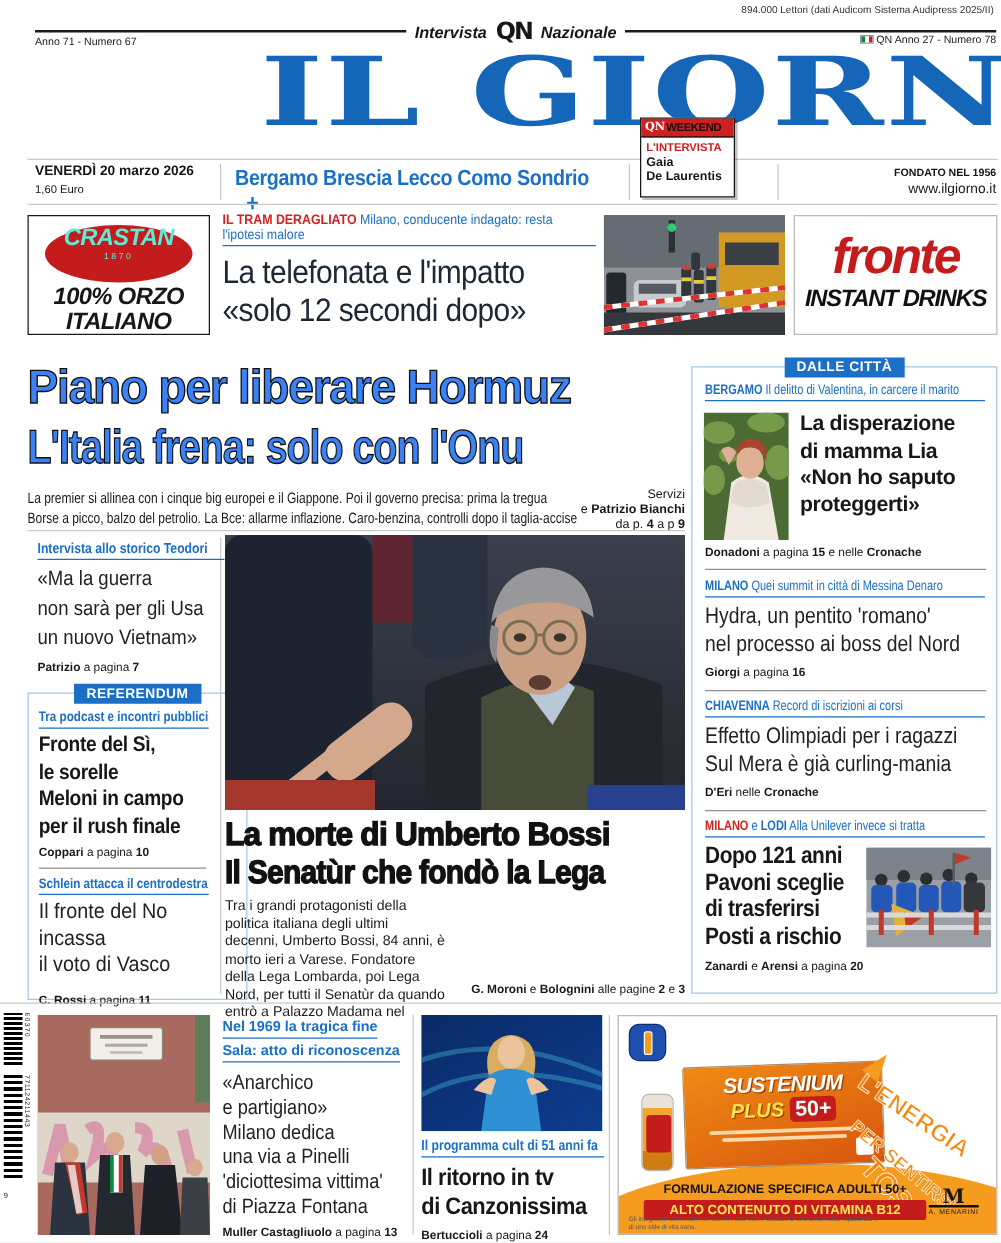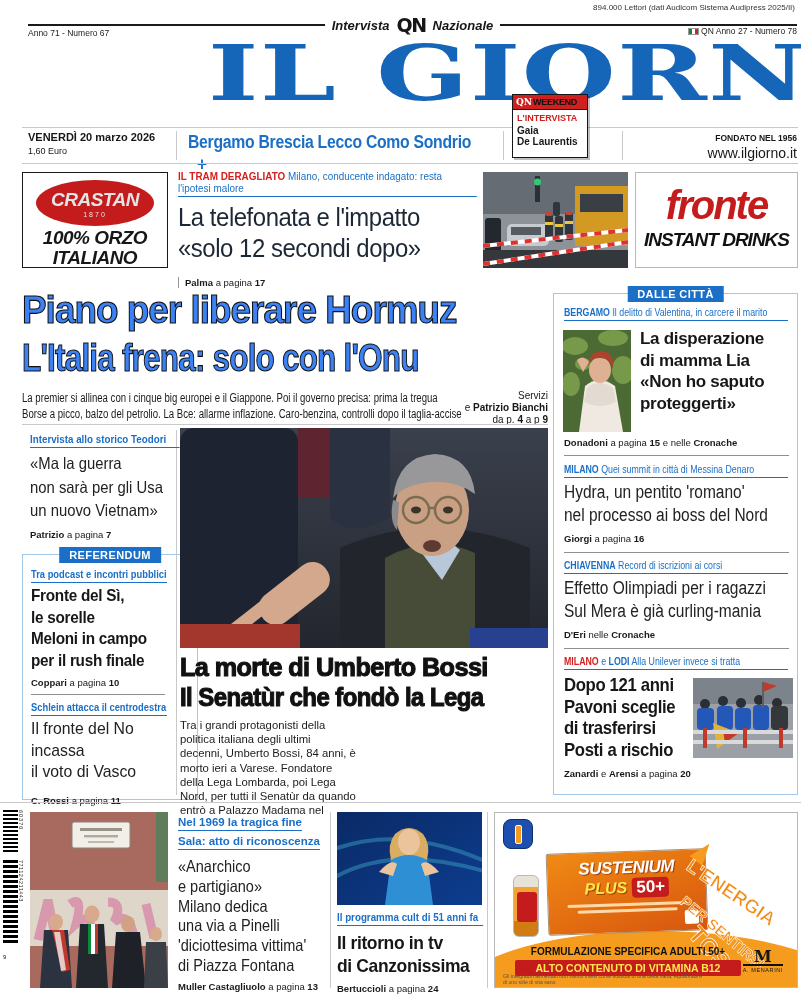--- a/index.html
+++ b/index.html
@@ -69,39 +69,38 @@
   <div class="abs vline" style="top:131px;left:622px;height:29px;"></div>
   <div class="abs" style="top:131px;left:28px;font-size:11px;font-weight:700;">VENERDÌ 20 marzo 2026</div>
   <div class="abs" style="top:146px;left:28px;font-size:9px;">1,60 Euro</div>
   <div class="abs" style="top:132px;left:188px;width:330px;">
     <span class="sx sx90" style="display:inline-block;font-size:17.5px;font-weight:700;color:var(--blue);letter-spacing:-.3px;">
       <span>Bergamo Brescia Lecco Como Sondrio</span>
       <span style="margin-left:10px;font-size:19px;">+</span>
     </span>
   </div>
   <div class="abs" style="top:133px;right:4px;text-align:right;font-size:8.5px;font-weight:700;">FONDATO NEL 1956</div>
-  <div class="abs" style="top:145px;right:4px;text-align:right;font-size:14px;">www.ilgiorno.it</div>
+  <div class="abs" style="top:145px;right:4px;text-align:right;font-size:11px;">www.ilgiorno.it</div>
   <div class="abs hline" style="top:163px;left:22px;right:3px;"></div>
 
   <div class="abs" style="left:22px;top:172px;width:146px;height:96px;border:1.5px solid #1a1a1a;text-align:center;">
-    <div style="margin:7px auto 2px;width:118px;height:46px;background:#c41c1c;border-radius:50%;color:#e5e5e5;display:flex;flex-direction:column;align-items:center;justify-content:center;">
+    <div style="margin:7px auto 2px;width:118px;height:46px;background:#c41c1c;border-radius:50%;color:#5eead4;display:flex;flex-direction:column;align-items:center;">
       <span style="font-weight:700;font-style:italic;font-size:19px;letter-spacing:-.5px;">CRASTAN</span>
       <span style="font-size:7px;letter-spacing:2px;">1870</span>
     </div>
     <div style="font-style:italic;font-weight:700;font-size:19px;letter-spacing:-.5px;line-height:20px;">
       <div>100% ORZO</div>
       <div>ITALIANO</div>
     </div>
   </div>
 
   <div class="abs" style="left:178px;top:170px;width:332px;">
     <div class="kseg sx sx90 ml" style="width:332px;font-size:11px;"><span style="font-weight: 700; color: rgb(214, 32, 31);">IL TRAM DERAGLIATO </span><span>Milano, conducente indagato: resta l'ipotesi malore</span></div>
     <div class="sx sx92 ml" style="margin-top:5px;font-size:26px;line-height:31px;color:#1d2835;letter-spacing:-.5px;width:330px;">La telefonata e l'impatto
 «solo 12 secondi dopo»</div>
-    <div class="by ml" style="margin-top:13px;border-left:1px solid #999;padding-left:6px;"><span style="font-weight: 700;">Palma</span><span> a pagina </span><span style="font-weight: 700;">17</span></div>
   </div>
 
   <div class="abs" style="left:483px;top:172px;width:145px;height:96px;">
     <svg width="145" height="96" viewBox="0 0 145 96">
       <rect width="145" height="96" fill="#8d9298"></rect>
       <rect width="145" height="42" fill="#666c73"></rect>
       <rect x="92" y="14" width="53" height="60" fill="#d29a22"></rect>
       <rect x="97" y="22" width="43" height="18" fill="#3a3f46"></rect>
       <rect x="52" y="4" width="5" height="26" fill="#2c3036"></rect>
       <circle cx="54.5" cy="10" r="3.5" fill="#2ecc71"></circle>
@@ -209,20 +208,21 @@
       </g>
       <rect x="0" y="196" width="120" height="24" fill="#a3372e"></rect>
       <rect x="290" y="200" width="78" height="20" fill="#27408f"></rect>
     </svg>
   </div>
   <div class="abs hv" style="left:180px;top:652px;width:368px;font-size:26px;font-weight:700;line-height:30px;letter-spacing:-.6px;color:#111;">
     <span class="sx sx97">La morte di Umberto Bossi</span>
     <span class="sx sx92">Il Senatùr che fondò la Lega</span>
   </div>
   <div class="abs" style="left:180px;top:718px;width:176px;font-size:11.3px;line-height:14.2px;color:#1c1c1c;">Tra i grandi protagonisti della politica italiana degli ultimi decenni, Umberto Bossi, 84 anni, è morto ieri a Varese. Fondatore della Lega Lombarda, poi Lega Nord, per tutti il Senatùr da quando entrò a Palazzo Madama nel</div>
+  <div class="abs by" style="left:180px;top:786px;width:368px;text-align:right;"><span style="font-weight: 700;">G. Moroni</span><span> e </span><span style="font-weight: 700;">Bolognini</span><span> alle pagine </span><span style="font-weight: 700;">2</span><span> e </span><span style="font-weight: 700;">3</span></div>
 
   <div class="abs box" style="left:553px;top:293px;width:245px;height:502px;">
     <div class="blab" style="position:absolute;left:50%;top:0;transform:translate(-50%,-50%);">DALLE CITTÀ</div>
 
     <div style="position:absolute;left:10px;top:12px;width:280px;">
       <div class="kseg sx sx80 ml" style="width:280px;"><span style="font-weight: 700;">BERGAMO</span><span> Il delitto di Valentina, in carcere il marito</span></div>
     </div>
     <div style="position:absolute;left:9px;top:36px;width:68px;height:102px;">
       <svg width="68" height="102" viewBox="0 0 68 102">
         <rect width="68" height="102" fill="#4c6b34"></rect>

